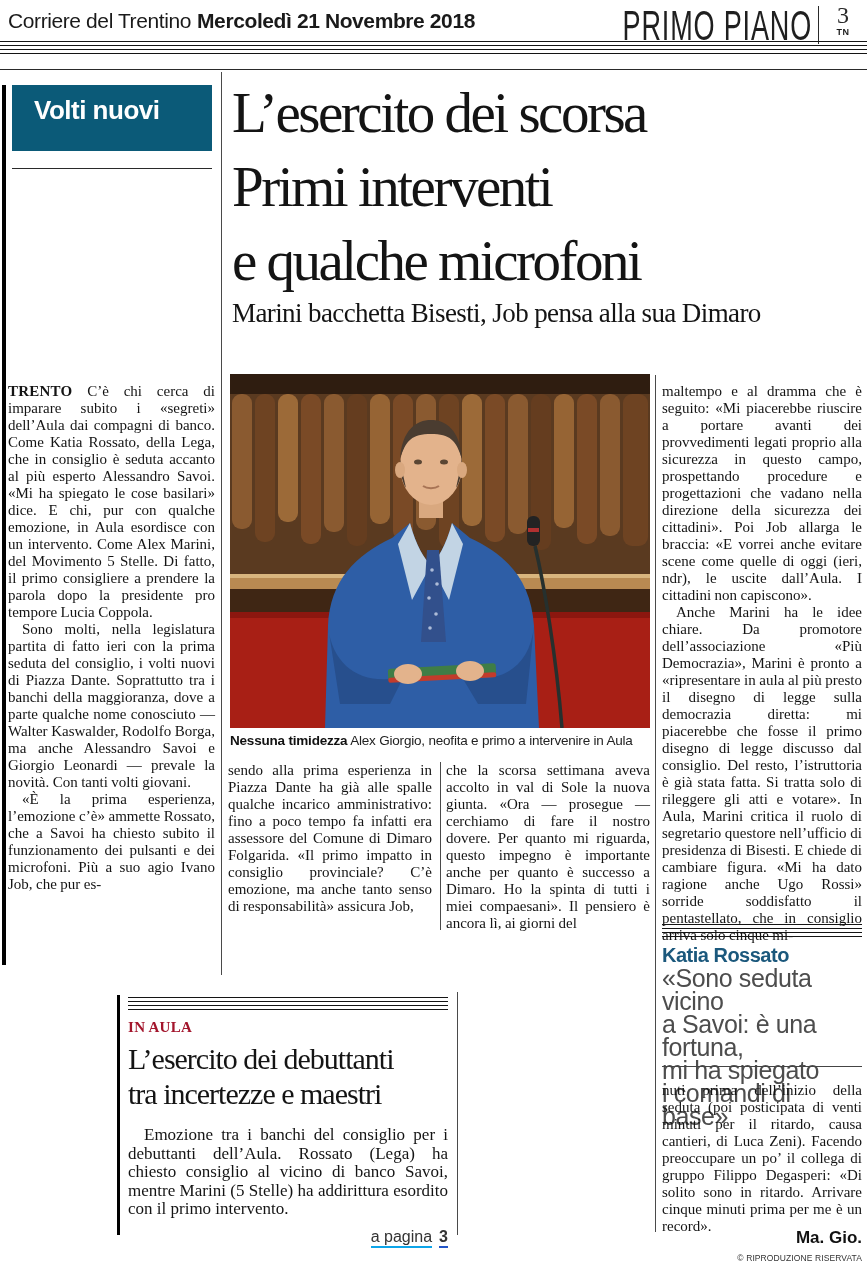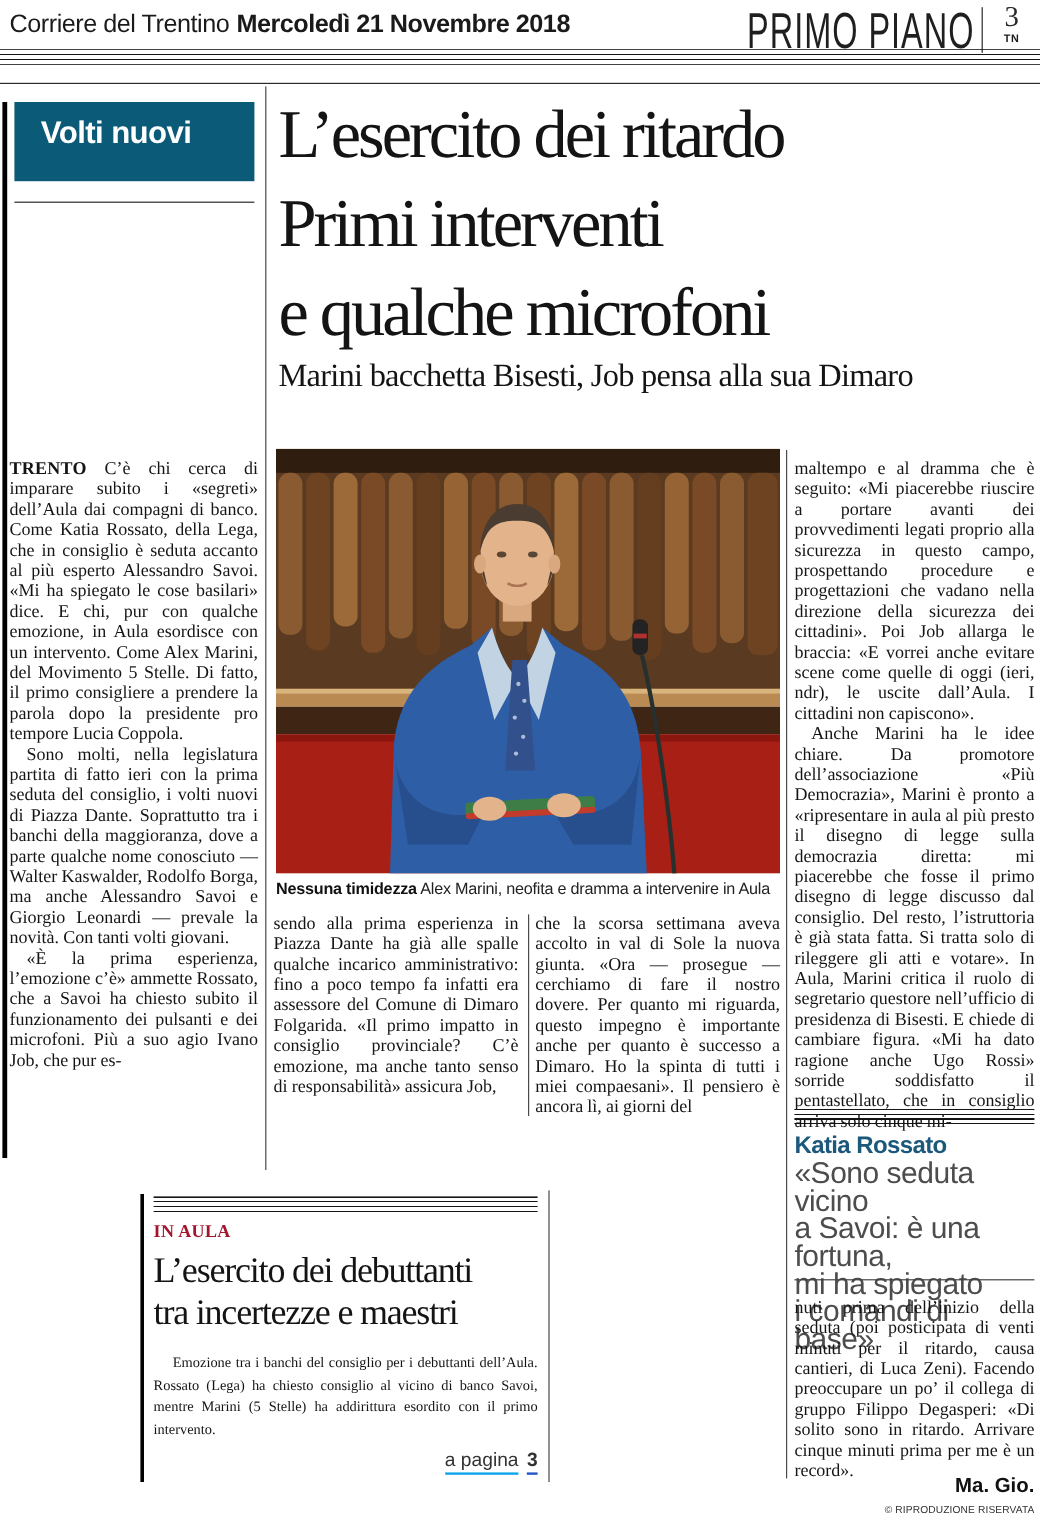--- a/index.html
+++ b/index.html
@@ -82,21 +82,21 @@
   .copyright {
     position:absolute; left:642px; top:1253px; width:220px; text-align:right;
     font-family:"Liberation Sans", sans-serif; font-size:8.5px; color:#333; letter-spacing:0.1px;
   }
   
   .teaser-vbar  { position:absolute; left:117px; top:995px; width:3px; height:240px; background:#000; }
   .teaser-vline { position:absolute; left:457px; top:992px; width:1px; height:243px; background:#4a4a4a; }
   .teaser { position:absolute; left:128px; top:997px; width:320px; }
   .teaser-kicker { font-family:"Liberation Serif", serif; font-weight:bold; font-size:15px; color:#a3152c; margin-top:9px; letter-spacing:0.3px; }
   .teaser-headline { font-size:30px; line-height:35px; letter-spacing:-1px; color:#141414; margin-top:5px; }
-  .teaser-body { font-size:12px; line-height:18.5px; text-align:justify; margin-top:15px; text-indent:16px; hyphens:auto; }
+  .teaser-body { font-size:17px; line-height:18.5px; text-align:justify; margin-top:15px; text-indent:16px; hyphens:auto; }
   .teaser-pageref {
     text-align:right; margin-top:9px; font-family:"Liberation Sans", sans-serif;
     font-size:16px; color:#333;
   }
   .teaser-pageref .lbl { border-bottom:2px solid #0ea5e9; padding-bottom:1px; }
   .teaser-pageref .num { font-weight:bold; margin-left:7px; border-bottom:2px solid #2456c8; padding-bottom:1px; }
 </style>
 </head>
 <body>
 
@@ -120,21 +120,21 @@
   <div class="vline-1"></div>
   <div class="vline-2"></div>
   <div class="vline-3"></div>
 
   <div class="kicker-box">
     <span>Volti nuovi</span>
   </div>
   <div class="kicker-underline"></div>
 
   <div class="headline">
-    <div>L’esercito dei ritardo</div>
+    <div>L’esercito dei scorsa</div>
     <div>Primi interventi</div>
     <div>e qualche microfoni</div>
   </div>
   <div class="subhead">Marini bacchetta Bisesti, Job pensa alla sua Dimaro</div>
 
   <div class="col col-left">
     <p><span class="dateline">TRENTO</span><span> C’è chi cerca di imparare subito i «segreti» dell’Aula dai compagni di banco. Come Katia Rossato, della Lega, che in consiglio è seduta accanto al più esperto Alessandro Savoi. «Mi ha spiegato le cose basilari» dice. E chi, pur con qualche emozione, in Aula esordisce con un intervento. Come Alex Marini, del Movimento 5 Stelle. Di fatto, il primo consigliere a prendere la parola dopo la presidente pro tempore Lucia Coppola.</span></p>
     <p class="indent">Sono molti, nella legislatura partita di fatto ieri con la prima seduta del consiglio, i volti nuovi di Piazza Dante. Soprattutto tra i banchi della maggioranza, dove a parte qualche nome conosciuto — Walter Kaswalder, Rodolfo Borga, ma anche Alessandro Savoi e Giorgio Leonardi — prevale la novità. Con tanti volti giovani.</p>
     <p class="indent">«È la prima esperienza, l’emozione c’è» ammette Rossato, che a Savoi ha chiesto subito il funzionamento dei pulsanti e dei microfoni. Più a suo agio Ivano Job, che pur es-</p>
   </div>
@@ -204,21 +204,21 @@
       </g>
 
       <g>
         <path d="M332,354 C326,280 314,210 305,172" stroke="#26302e" stroke-width="3.5" fill="none"></path>
         <rect x="297" y="142" width="13" height="30" rx="6" fill="#232323"></rect>
         <rect x="298" y="154" width="11" height="4" fill="#b03030"></rect>
       </g>
     </svg>
   </div>
   <div class="caption">
-    <b>Nessuna timidezza</b><span> Alex Marini, neofita e dramma a intervenire in Aula</span>
+    <b>Nessuna timidezza</b><span> Alex Giorgio, neofita e primo a intervenire in Aula</span>
   </div>
 
   <div class="col col-mid1">
     <p>sendo alla prima esperienza in Piazza Dante ha già alle spalle qualche incarico amministrativo: fino a poco tempo fa infatti era assessore del Comune di Dimaro Folgarida. «Il primo impatto in consiglio provinciale? C’è emozione, ma anche tanto senso di responsabilità» assicura Job,</p>
   </div>
   <div class="col col-mid2">
     <p>che la scorsa settimana aveva accolto in val di Sole la nuova giunta. «Ora — prosegue — cerchiamo di fare il nostro dovere. Per quanto mi riguarda, questo impegno è importante anche per quanto è successo a Dimaro. Ho la spinta di tutti i miei compaesani». Il pensiero è ancora lì, ai giorni del</p>
   </div>
 
   <div class="col col-right">

